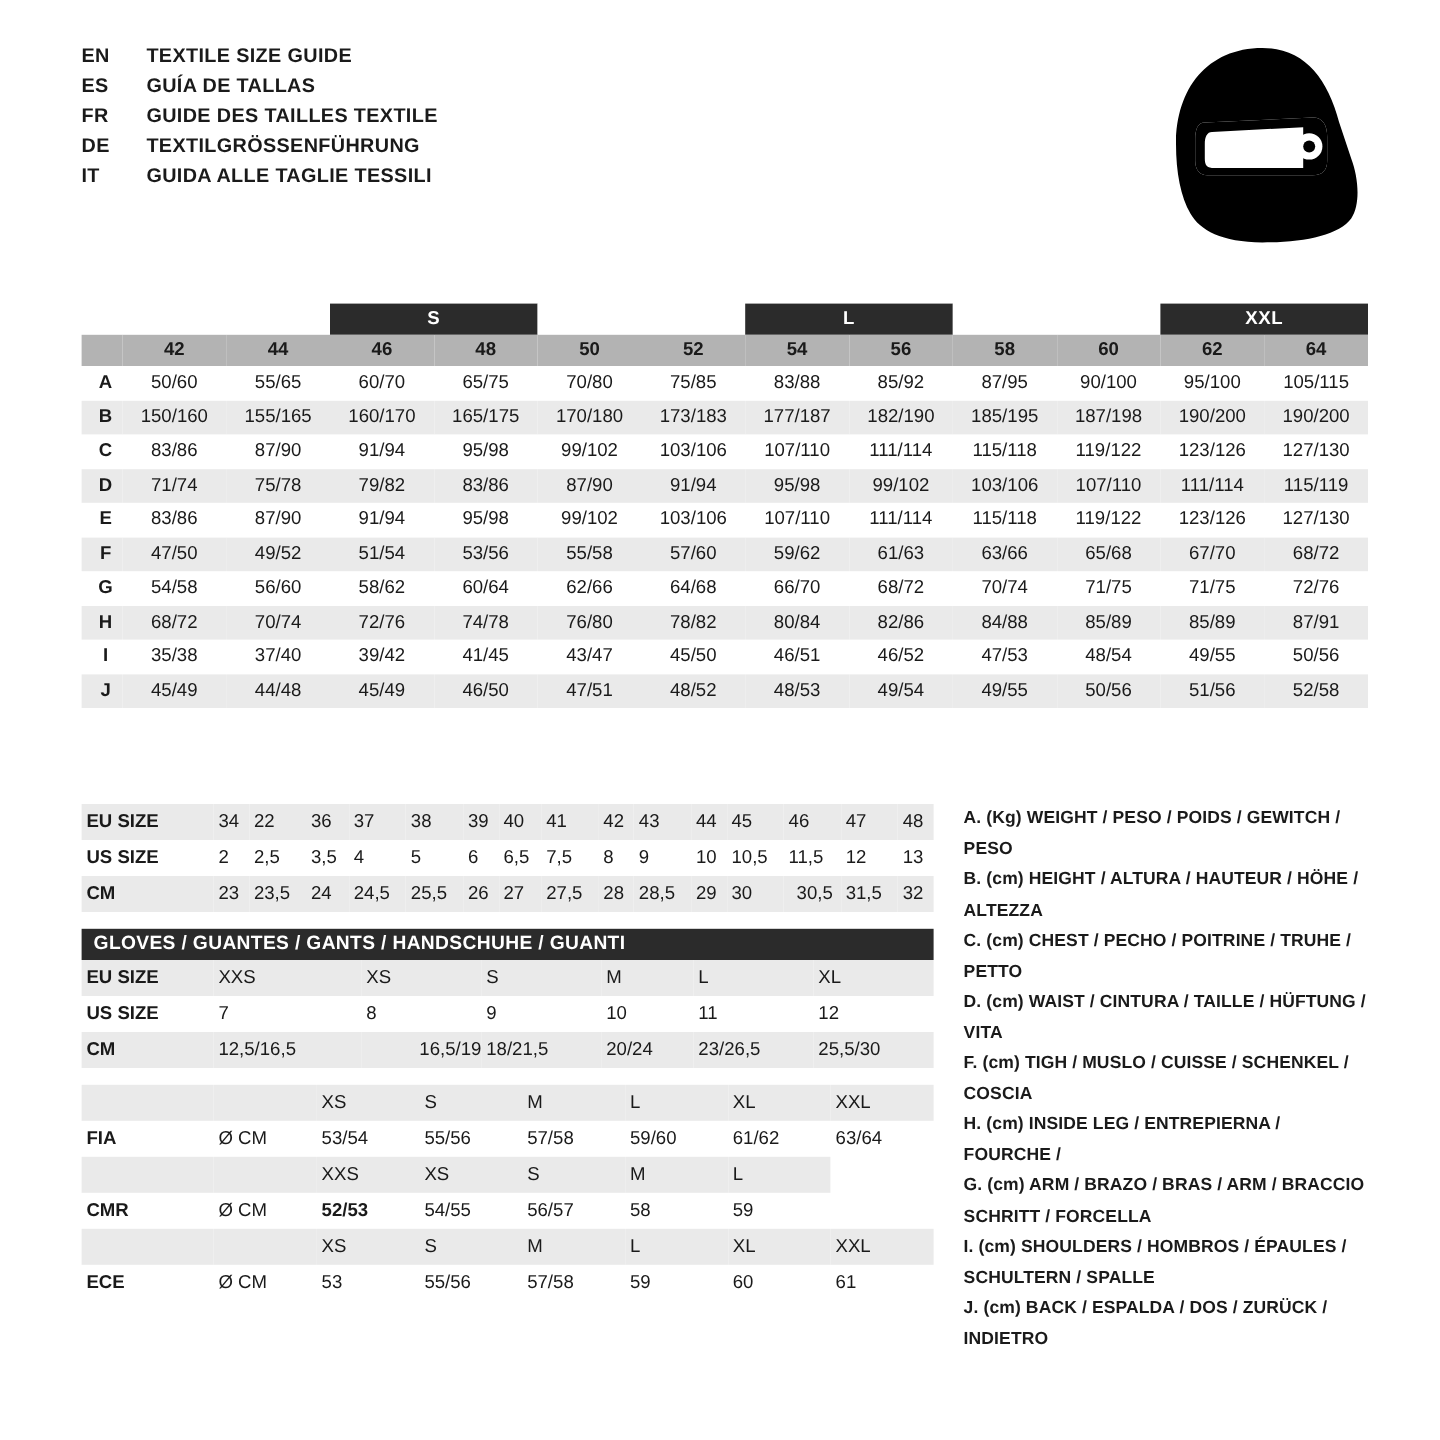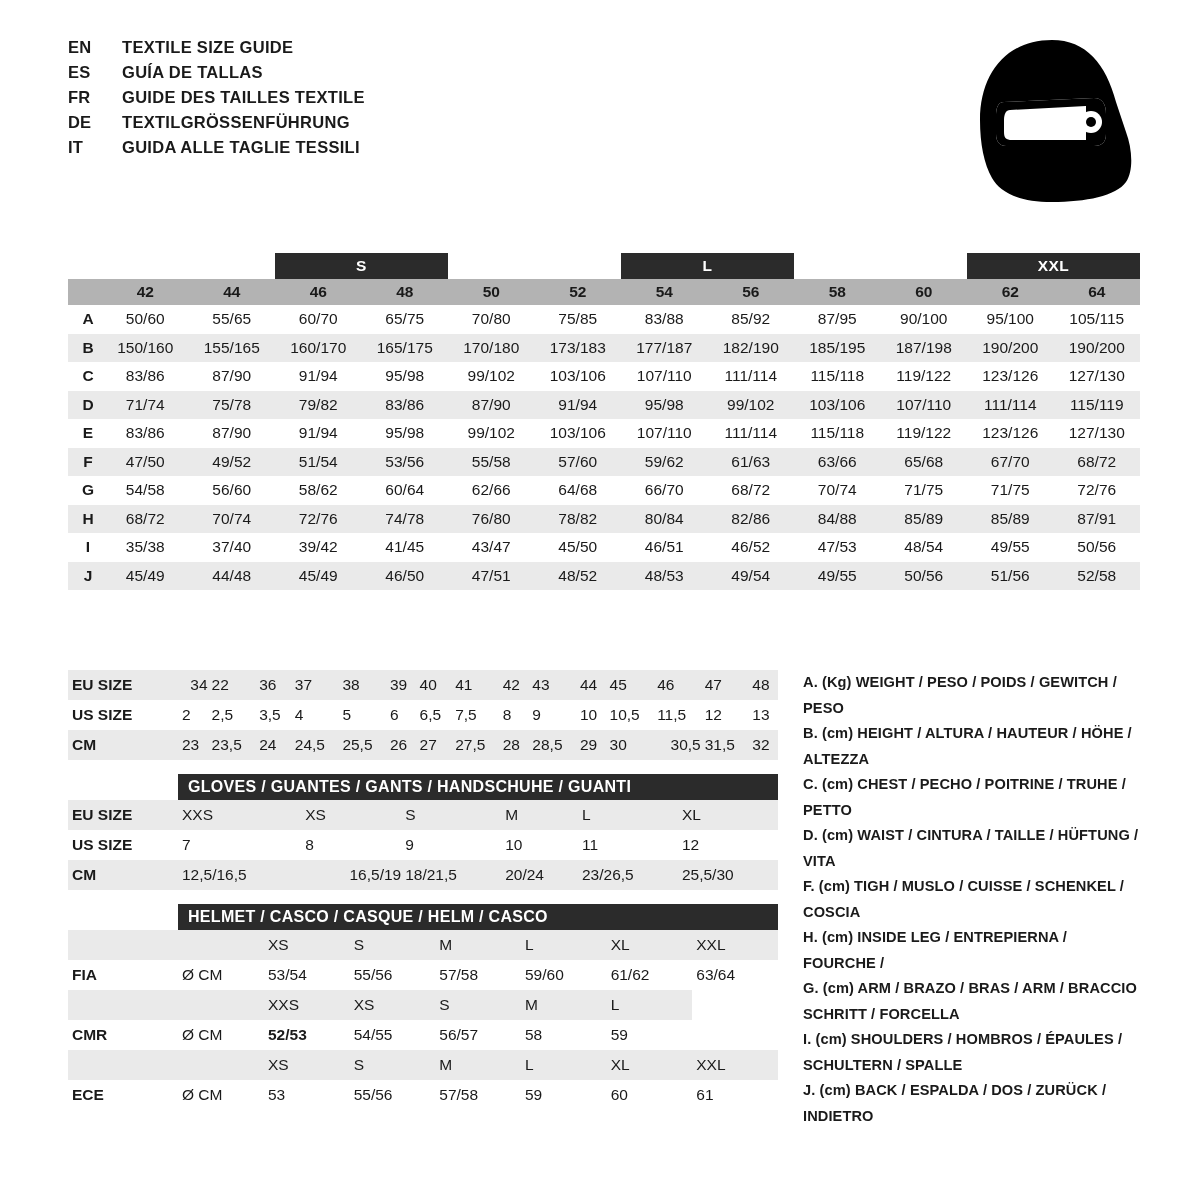--- a/index.html
+++ b/index.html
@@ -290,21 +290,21 @@
     <div class="left-col">
 
       <div class="sect">
         <div style="display:flex;">
           <div style="width:110px;"></div>
         </div>
         <table class="sub-table">
           <tbody id="shoes-tbody">
               <tr>
                 <td class="rl stripe" style="width: 110px;">EU SIZE</td>
-                <td class="stripe" style="text-align: right; padding-left: 4px; margin-left: 47px;">34</td>
+                <td class="stripe" style="text-align: left; padding-left: 4px; margin-left: 47px;">34</td>
                 <td class="stripe" style="text-align: left; padding-left: 4px;">22</td>
                 <td class="stripe" style="text-align: left; padding-left: 4px;">36</td>
                 <td class="stripe" style="text-align: left; padding-left: 4px;">37</td>
                 <td class="stripe" style="text-align: left; padding-left: 4px;">38</td>
                 <td class="stripe" style="text-align: left; padding-left: 4px;">39</td>
                 <td class="stripe" style="text-align: left; padding-left: 4px;">40</td>
                 <td class="stripe" style="text-align: left; padding-left: 4px;">41</td>
                 <td class="stripe" style="text-align: left; padding-left: 4px;">42</td>
                 <td class="stripe" style="text-align: left; padding-left: 4px;">43</td>
                 <td class="stripe" style="text-align: left; padding-left: 4px;">44</td>
@@ -338,32 +338,32 @@
                 <td class="stripe" style="text-align: left; padding-left: 4px;">24</td>
                 <td class="stripe" style="text-align: left; padding-left: 4px;">24,5</td>
                 <td class="stripe" style="text-align: left; padding-left: 4px;">25,5</td>
                 <td class="stripe" style="text-align: left; padding-left: 4px;">26</td>
                 <td class="stripe" style="text-align: left; padding-left: 4px;">27</td>
                 <td class="stripe" style="text-align: left; padding-left: 4px;">27,5</td>
                 <td class="stripe" style="text-align: left; padding-left: 4px;">28</td>
                 <td class="stripe" style="text-align: left; padding-left: 4px;">28,5</td>
                 <td class="stripe" style="text-align: left; padding-left: 4px;">29</td>
                 <td class="stripe" style="text-align: left; padding-left: 4px;">30</td>
-                <td class="stripe" style="text-align: right; padding-left: 4px;">30,5</td>
+                <td class="stripe" style="text-align: center; padding-left: 4px;">30,5</td>
                 <td class="stripe" style="text-align: left; padding-left: 4px;">31,5</td>
                 <td class="stripe" style="text-align: left; padding-left: 4px;">32</td>
               </tr>
             </tbody>
         </table>
       </div>
 
       <div style="height:14px;"></div>
 
       <div class="sect">
-        <div style="display:flex;">
+        <div style="display:flex;flex-direction:column;">
           <div style="width:110px;"></div>
           <div class="sect-title" style="flex:1;">GLOVES / GUANTES / GANTS / HANDSCHUHE / GUANTI</div>
         </div>
         <table class="sub-table">
           <tbody id="gloves-tbody">
               <tr>
                 <td class="rl stripe" style="width: 110px;">EU SIZE</td>
                 <td class="stripe" style="text-align: left; padding-left: 4px;">XXS</td>
                 <td class="stripe" style="text-align: left; padding-left: 4px;">XS</td>
                 <td class="stripe" style="text-align: left; padding-left: 4px;">S</td>
@@ -391,21 +391,20 @@
               </tr>
             </tbody>
         </table>
       </div>
 
       <div style="height:14px;"></div>
 
       <div class="sect">
         <div style="display:flex;">
           <div style="width:110px;"></div>
-          <div class="sect-title" style="flex:1;">HELMET / CASCO / CASQUE / HELM / CASCO</div>
         </div>
         <table class="sub-table">
           <tbody id="helmet-tbody">
               <tr>
                 <td class="rl stripe" style="width: 110px;"></td>
                 <td class="stripe" style="width: 86px;"></td>
                 <td class="stripe" style="text-align: left; padding-left: 4px;">XS</td>
                 <td class="stripe" style="text-align: left; padding-left: 4px;">S</td>
                 <td class="stripe" style="text-align: left; padding-left: 4px;">M</td>
                 <td class="stripe" style="text-align: left; padding-left: 4px;">L</td>

